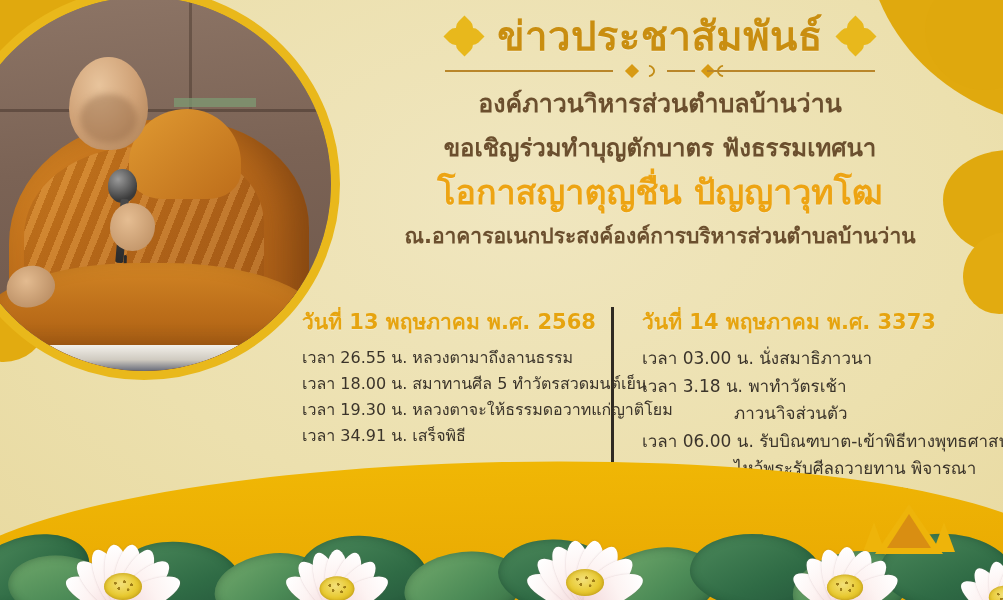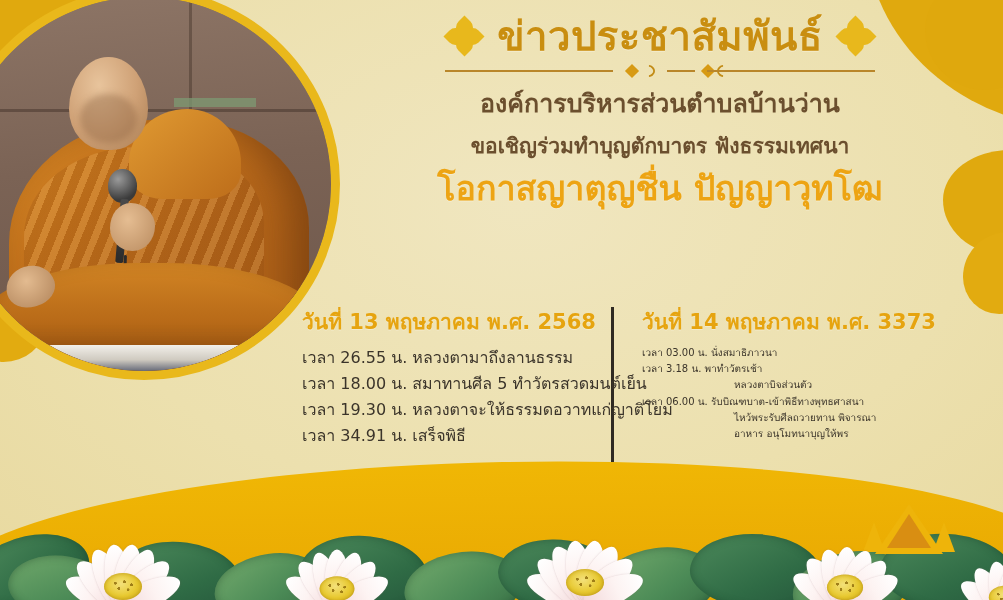--- a/index.html
+++ b/index.html
@@ -193,21 +193,21 @@
     border-left-color:transparent; border-bottom-color:transparent;
   }
   .divider .scr.s1{ left:198px; transform:rotate(45deg); }
   .divider .scr.s2{ left:272px; transform:rotate(225deg); }
 
   .sub1{
     font-size:25px; font-weight:bold; color:#6b4f2e; margin-top:2px;
     line-height:1.35; white-space:nowrap;
   }
   .sub2{
-    font-size:21px; font-weight:bold; color:#6b4f2e; margin-top:11px;
+    font-size:24px; font-weight:bold; color:#6b4f2e; margin-top:11px;
     line-height:1.35; white-space:nowrap;
   }
   .monk-name{
     font-size:34px; font-weight:bold; color:#eda413; margin-top:8px;
     line-height:1.2; white-space:nowrap;
     text-shadow:0 1px 0 rgba(255,255,255,.3);
   }
   .venue{
     font-size:21px; font-weight:bold; color:#6b4f2e; margin-top:9px;
     line-height:1.35; white-space:nowrap;
@@ -232,21 +232,21 @@
     font-size:21px; font-weight:bold; color:#e6a40f;
     margin-bottom:7px; white-space:nowrap;
     text-shadow:0 1px 0 rgba(255,255,255,.3);
   }
   .col-2 .day-head{ font-size:21px; }
   .item{
     font-size:16px; color:#3b342a; line-height:1.62;
     white-space:nowrap;
   }
   .item.cont{ padding-left:92px; }
-  .col-2 .item{ font-size:10px; }
+  .col-2 .item{ font-size:17px; }
 
   
   .gold-band{
     position:absolute; left:-60px; bottom:-112px;
     width:1130px; height:250px;
     background:linear-gradient(180deg,#f0b705 0%,#e9a802 55%,#e2a001 100%);
     border-radius:50% 50% 0 0 / 46% 46% 0 0;
     transform:rotate(-1.2deg);
   }
   .lotus-strip{ position:absolute; left:0; bottom:0; width:1003px; height:120px; }
@@ -366,26 +366,27 @@
     <div class="divider">
       <div class="bar l"></div>
       <div class="dia d1"></div>
       <div class="scr s1"></div>
       <div class="bar m"></div>
       <div class="dia d2"></div>
       <div class="scr s2"></div>
       <div class="bar r"></div>
     </div>
 
-    <div class="sub1">องค์การบริหารส่วนตำบลบ้านว่าน</div>
+    <div class="sub1">องค์ภาวนาิหารส่วนตำบลบ้านว่าน</div>
 
     <div class="sub2">ขอเชิญร่วมทำบุญตักบาตร ฟังธรรมเทศนา</div>
 
     <div class="monk-name">โอกาสญาตุญชื่น ปัญญาวุทโฒ</div>
 
+    <div class="venue">ณ.อาคารอเนกประสงค์องค์การบริหารส่วนตำบลบ้านว่าน</div>
 
   </div>
 
   <div class="schedule">
 
     <div class="col col-1">
       <div class="day-head">วันที่ 13 พฤษภาคม พ.ศ. 2568</div>
       <div>
           <div class="item">เวลา 26.55 น. หลวงตามาถึงลานธรรม</div>
           <div class="item">เวลา 18.00 น. สมาทานศีล 5 ทำวัตรสวดมนต์เย็น</div>
@@ -394,21 +395,21 @@
         </div>
     </div>
 
     <div class="vdivider"></div>
 
     <div class="col col-2">
       <div class="day-head">วันที่ 14 พฤษภาคม พ.ศ. 3373</div>
       <div>
           <div class="item">เวลา 03.00 น. นั่งสมาธิภาวนา</div>
           <div class="item">เวลา 3.18 น. พาทำวัตรเช้า</div>
-          <div class="item cont">หลวงตาบิจส่วนตัว</div>
+          <div class="item cont">ภาวนาิจส่วนตัว</div>
           <div class="item">เวลา 06.00 น. รับบิณฑบาต-เข้าพิธีทางพุทธศาสนา</div>
           <div class="item cont">ไหว้พระรับศีลถวายทาน พิจารณา</div>
           <div class="item cont">อาหาร อนุโมทนาบุญให้พร</div>
         </div>
     </div>
   </div>
 
   <div class="gold-band"></div>
 
   <div class="lotus-strip">

